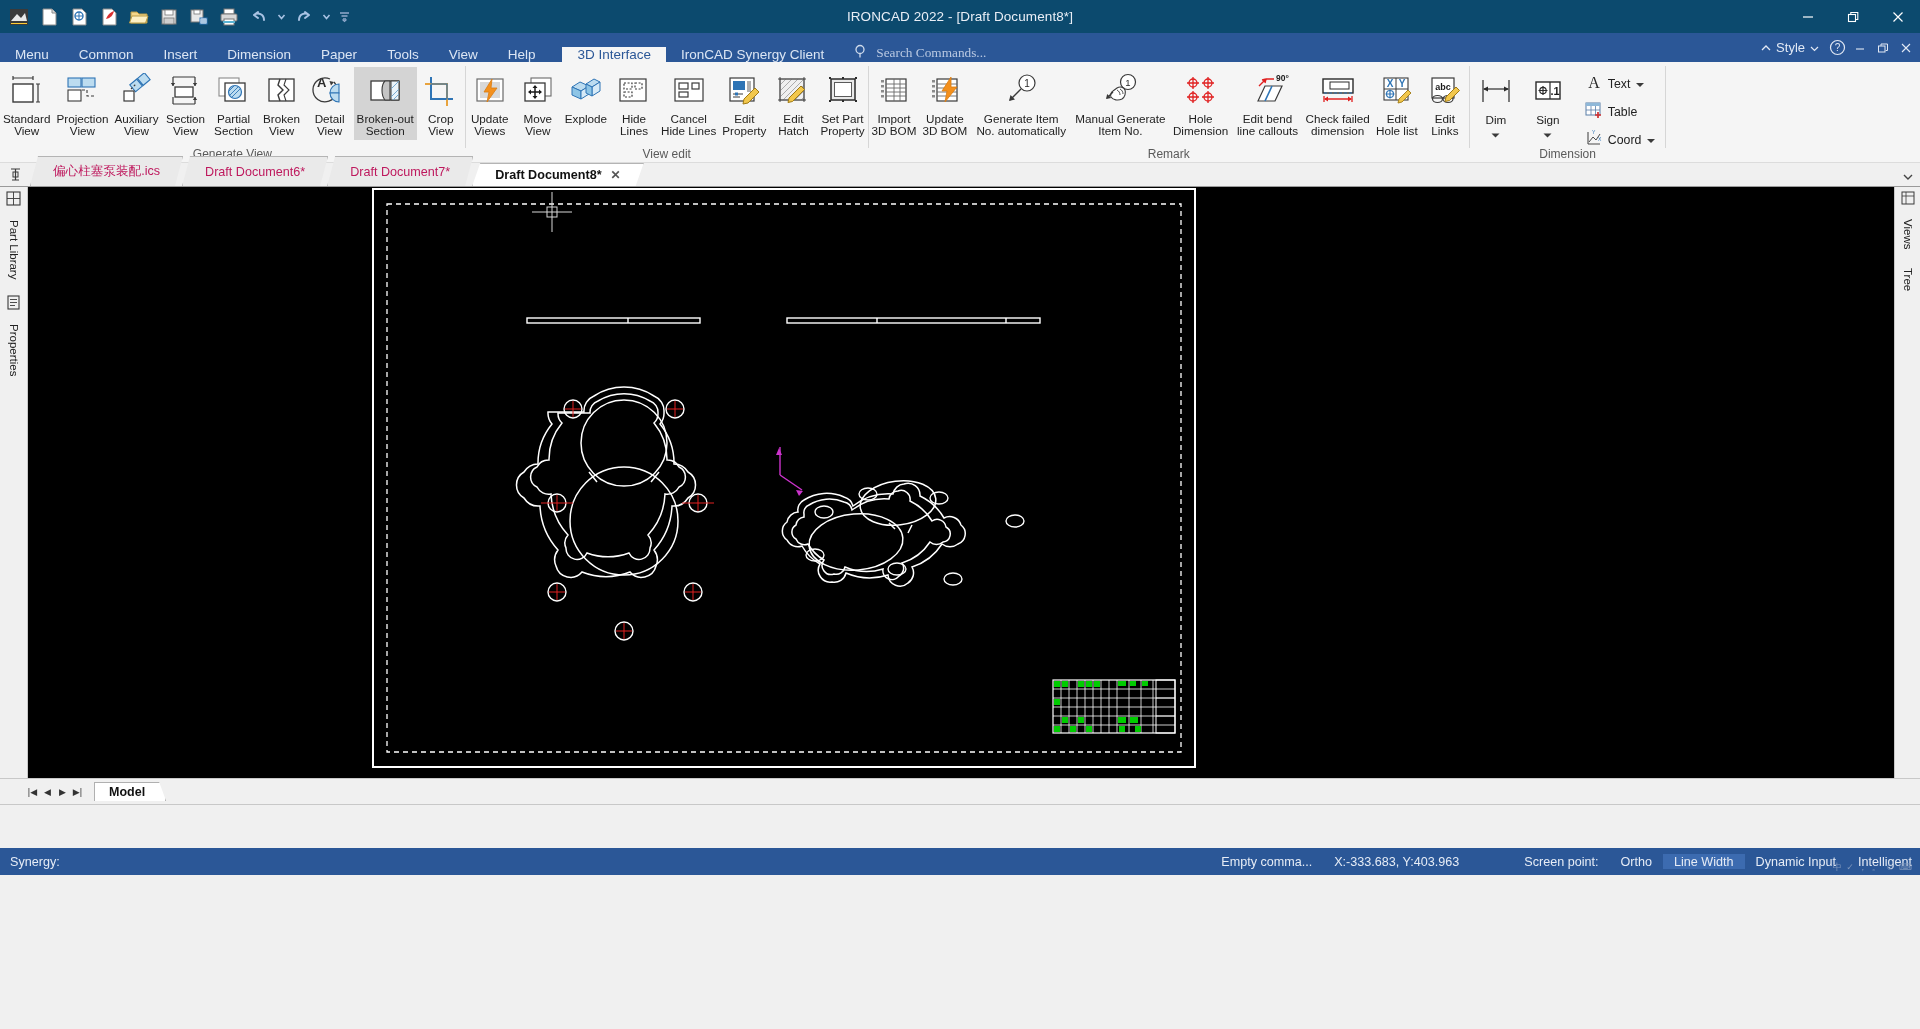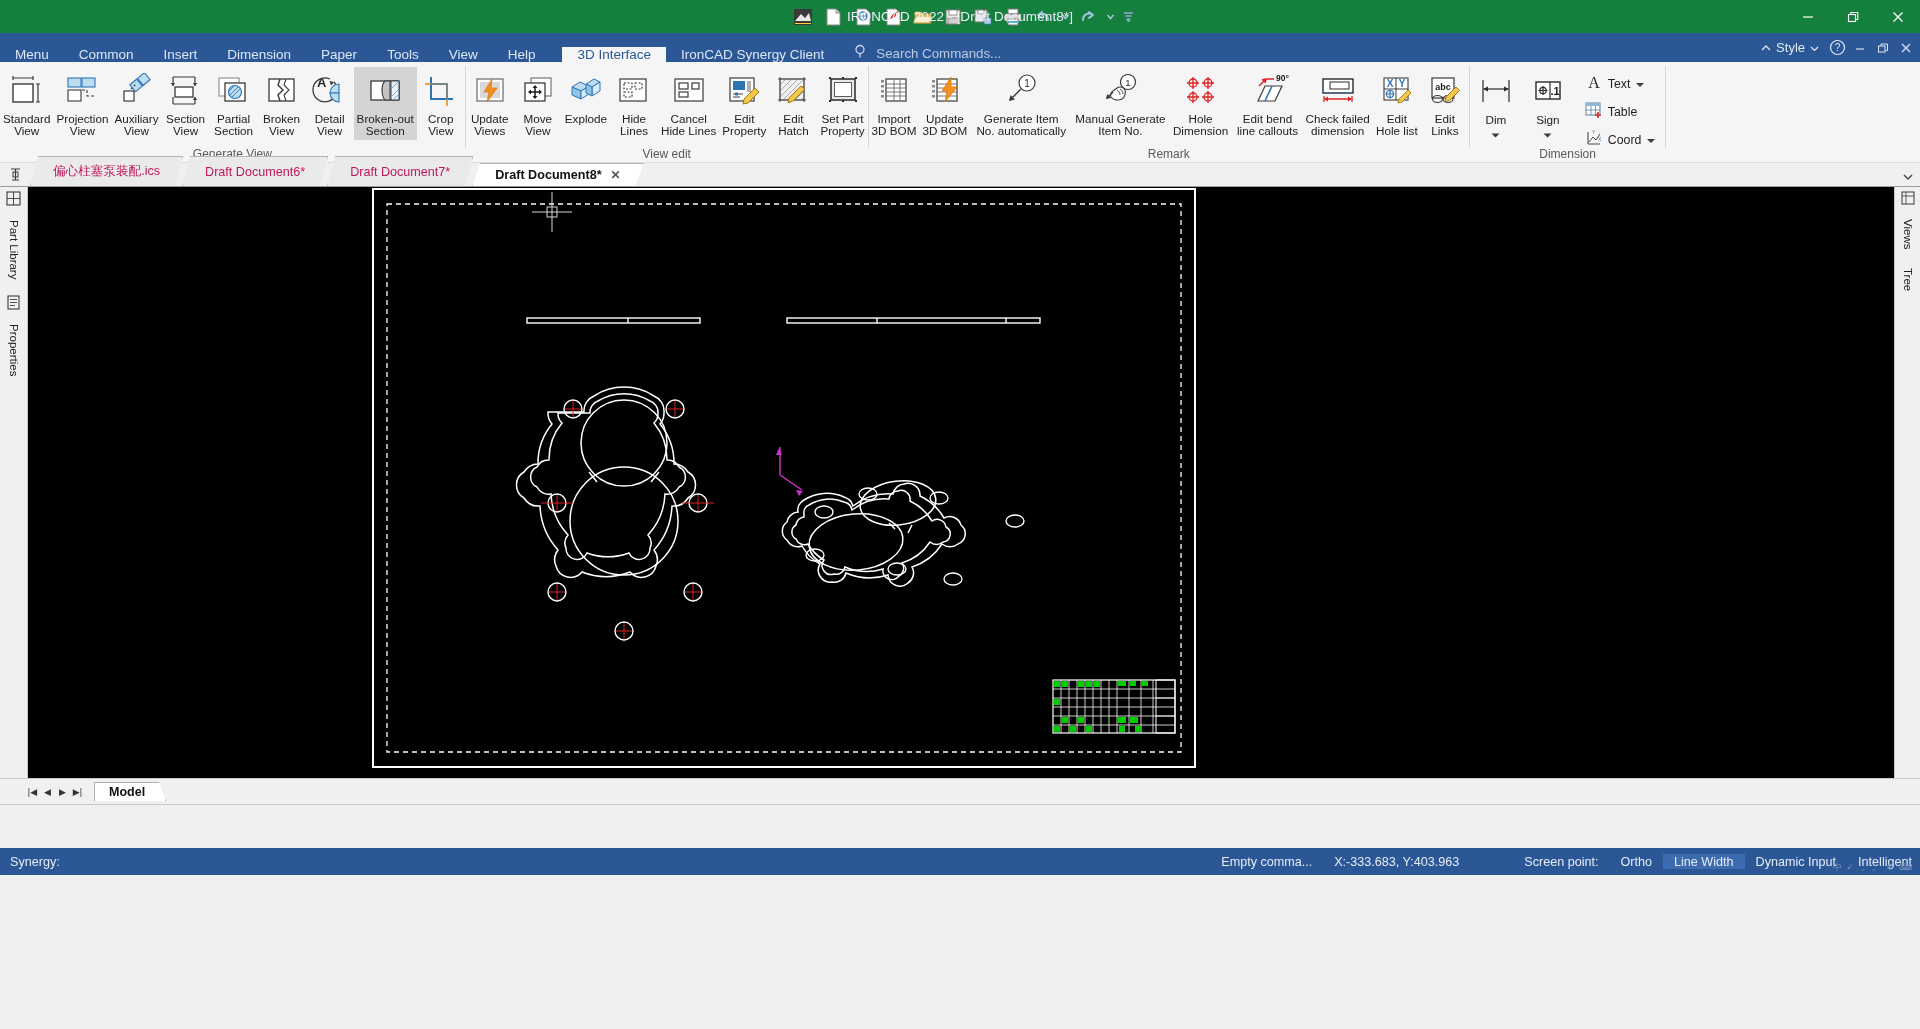--- a/index.html
+++ b/index.html
@@ -5,22 +5,22 @@
   * { box-sizing: border-box; margin:0; padding:0; }
   html,body { width:1920px; height:1029px; overflow:hidden; }
   body {
     font-family: "Liberation Sans", sans-serif;
     background:#f0f0f0;
     -webkit-font-smoothing:antialiased;
   }
 
   
   .titlebar {
-    height:33px; background:#15803d; display:flex; align-items:center;
-    position:relative; color:#fff;justify-content:center;
+    height:33px; background:#0c4a6e; display:flex; align-items:center;
+    position:relative; color:#fff;
   }
   .qat { display:flex; align-items:center; gap:4px; padding-left:6px; }
   .qat-btn {
     width:26px; height:26px; display:flex; align-items:center; justify-content:center;
     border-radius:2px;
   }
   .qat-btn svg { display:block; }
   .title-text {
     position:absolute; left:0; right:0; text-align:center; font-size:13.5px;
     color:#e9eef6; pointer-events:none; letter-spacing:.1px;
@@ -33,21 +33,21 @@
     height:29px; background:#2b5797; display:flex; align-items:flex-end;
     position:relative; color:#dce6f4; font-size:13.5px;
   }
   .mitem {
     padding:0 15px; display:flex; align-items:center; white-space:nowrap;
   }
   .mitem.active { background:#f5f5f5; color:#2b5797;margin-left:12px; }
   .search-wrap { display:flex; align-items:center; gap:9px; padding:0 14px; }
   .search-input {
     background:transparent; border:none; outline:none; color:#f0abfc;
-    font-size:13.3px; font-family:Liberation Sans, sans-serif; width:220px;
+    font-size:13.3px; font-family:Liberation Serif, serif; width:220px;
   }
   .search-input::placeholder { color:#b9c9e2; }
   .menu-right {
     position:absolute; right:4px; top:0; height:29px; display:flex; align-items:center;
     gap:3px; font-size:13px; color:#e2e9f5;
   }
   .style-btn { display:flex; align-items:center; gap:5px; padding:0 5px; }
   .mini-btn { width:20px; height:22px; display:flex; align-items:center; justify-content:center; }
 
   

